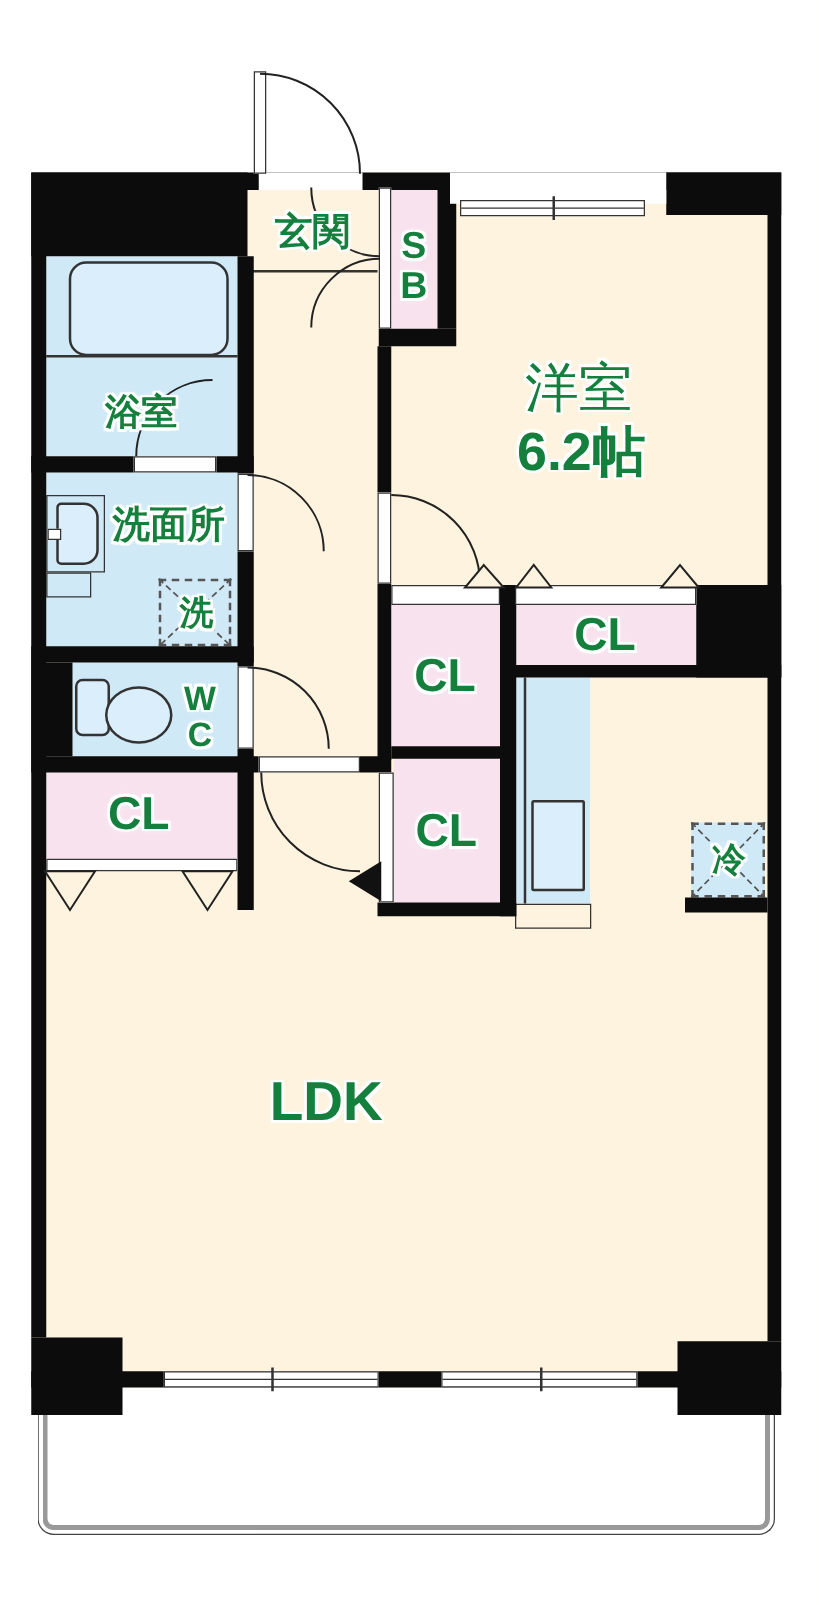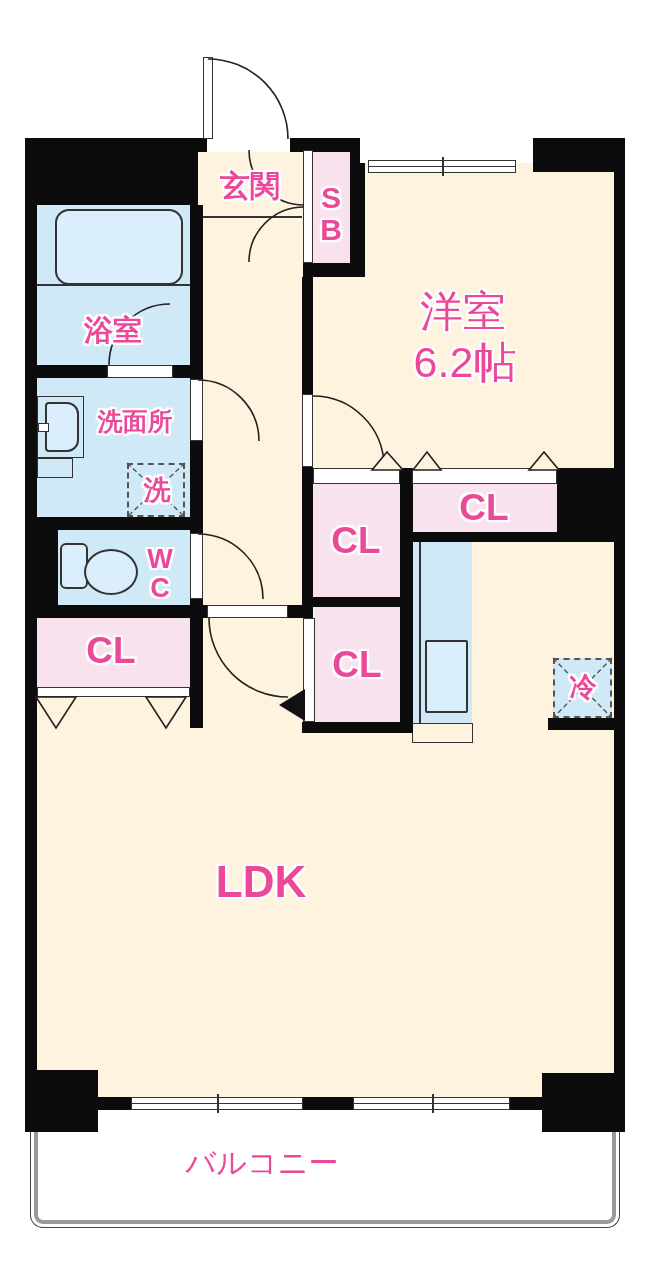--- a/index.html
+++ b/index.html
@@ -20,21 +20,21 @@
   .opening { position:absolute; background:#fff; }
   .line { position:absolute; background:#333; }
   .outline { position:absolute; border:1.5px solid #333; background:transparent; }
   .fixture { position:absolute; border:2px solid #333; background:#daeefb; }
   .dashed { position:absolute; border:2px dashed #555; }
   .win { position:absolute; background:#fff; border:1.5px solid #333; }
   .win .mid { position:absolute; left:0; right:0; top:50%; height:1.5px; margin-top:-1px; background:#333; }
   .win .tick { position:absolute; top:-4px; bottom:-4px; width:1.5px; background:#333; }
   .lbl {
     position:absolute;
-    color:#ec4899;
+    color:#15803d;
     font-weight:600;
     white-space:pre;
     text-align:center;
     line-height:1.08;
     transform:translate(-50%,-50%);
     text-shadow:-2px -2px 0 #fff, 2px -2px 0 #fff, -2px 2px 0 #fff, 2px 2px 0 #fff,
                 -2px 0 0 #fff, 2px 0 0 #fff, 0 -2px 0 #fff, 0 2px 0 #fff, 0 0 5px #fff;
   }
   svg.overlay { position:absolute; left:0; top:0; pointer-events:none; }
   .balcony-outer {
@@ -164,27 +164,26 @@
       <line x1="185" y1="463" x2="127" y2="517"></line>
       <line x1="553" y1="658" x2="612" y2="718"></line>
       <line x1="612" y1="658" x2="553" y2="718"></line>
     </g>
   </svg>
 
   <div class="lbl" style="left:250px;top:186px;font-size:30px;">玄関</div>
   <div class="lbl" style="left:331px;top:214px;font-size:30px;">S
 B</div>
   <div class="lbl" style="left:463px;top:311px;font-size:43px;font-weight:400;">洋室</div>
-  <div class="lbl" style="left:465px;top:362px;font-size:43px;font-weight:400;">6.2帖</div>
+  <div class="lbl" style="left:465px;top:362px;font-size:43px;font-weight:700;">6.2帖</div>
   <div class="lbl" style="left:113px;top:331px;font-size:29px;">浴室</div>
-  <div class="lbl" style="left:135px;top:421px;font-size:25px;">洗面所</div>
+  <div class="lbl" style="left:135px;top:421px;font-size:30px;">洗面所</div>
   <div class="lbl" style="left:157px;top:491px;font-size:27px;">洗</div>
   <div class="lbl" style="left:160px;top:574px;font-size:27px;">W
 C</div>
   <div class="lbl" style="left:111px;top:651px;font-size:37px;">CL</div>
   <div class="lbl" style="left:356px;top:541px;font-size:37px;">CL</div>
   <div class="lbl" style="left:357px;top:665px;font-size:37px;">CL</div>
   <div class="lbl" style="left:484px;top:508px;font-size:37px;">CL</div>
   <div class="lbl" style="left:583px;top:688px;font-size:27px;">冷</div>
   <div class="lbl" style="left:261px;top:882px;font-size:44px;">LDK</div>
-  <div class="lbl" style="left:262px;top:1163px;font-size:30px;font-weight:500;">バルコニー</div>
 
 </div>
 
 </body></html>

